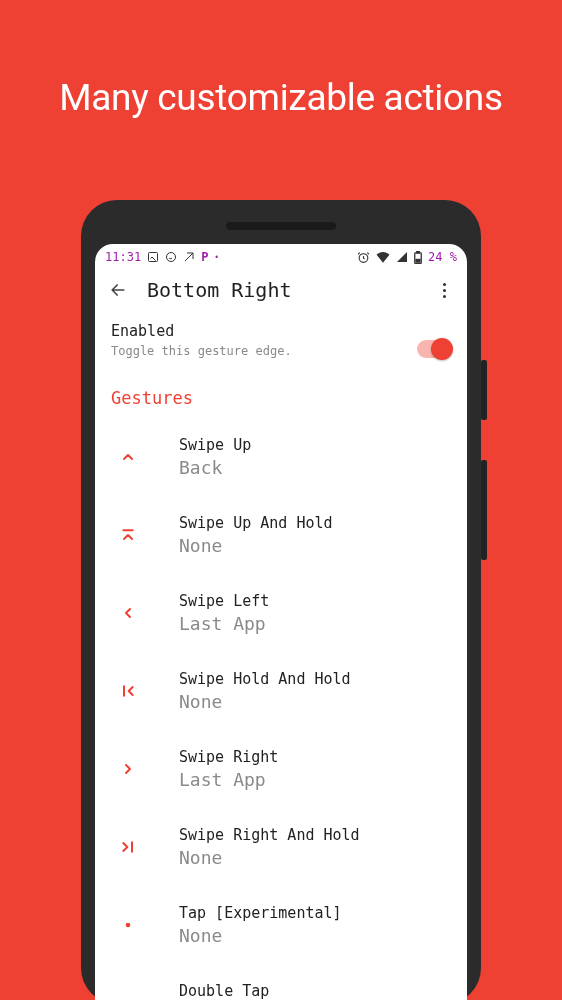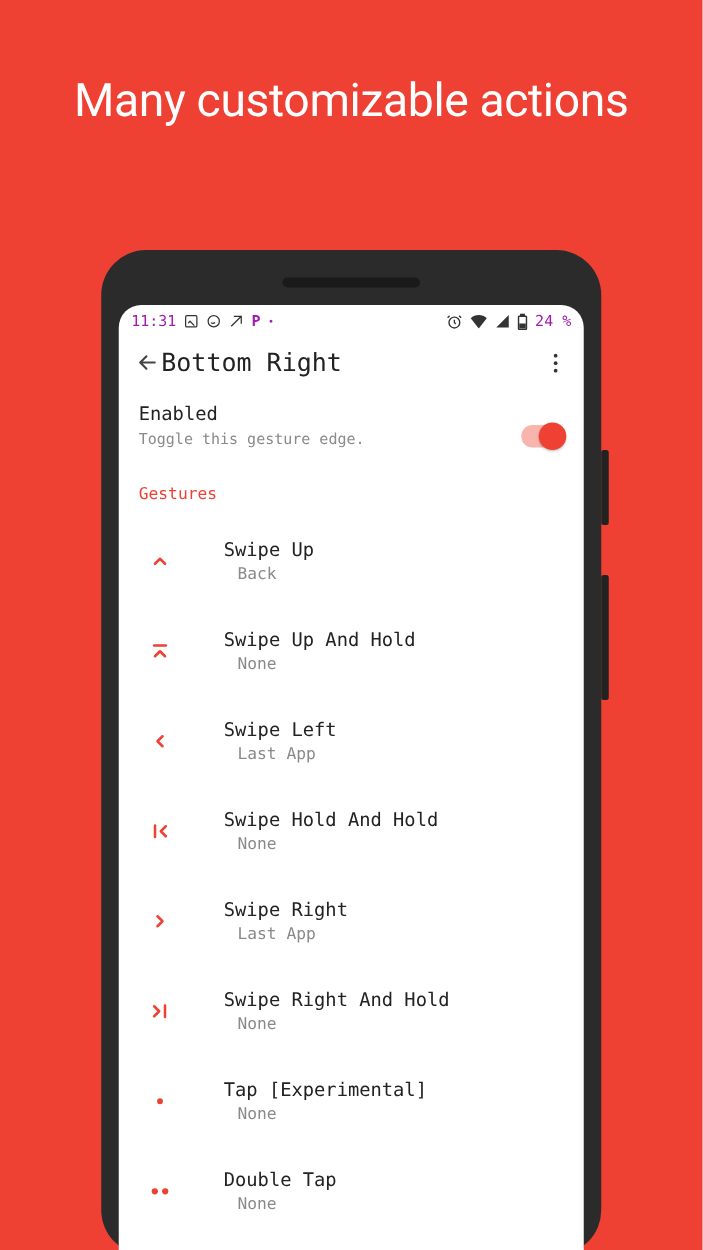--- a/index.html
+++ b/index.html
@@ -9,21 +9,21 @@
     height: 1000px;
     overflow: hidden;
     font-family: -apple-system, BlinkMacSystemFont, "Segoe UI", Roboto, sans-serif;
     position: relative;
   }
   .promo-title {
     color: #fff;
     text-align: center;
     font-size: 37px;
     font-weight: 400;
-    padding-top: 60px;
+    padding-top: 76px;
     letter-spacing: -0.3px;
   }
   .phone {
     position: absolute;
     left: 50%;
     transform: translateX(-50%);
     top: 200px;
     width: 400px;
     background: #2b2b2b;
     border-radius: 36px;
@@ -65,20 +65,21 @@
   .status-left, .status-right {
     display: flex;
     align-items: center;
     gap: 6px;
   }
   .status-left span, .status-right span { display: inline-flex; align-items: center; }
   .app-bar {
     display: flex;
     align-items: center;
     padding: 10px 12px 12px 12px;
+    gap: 18px;
   }
   .back-btn {
     width: 22px; height: 22px;
     display: flex; align-items: center; justify-content: center;
     cursor: pointer;
     color: #444;
   }
   .app-title {
     font-family: ui-monospace, "SFMono-Regular", Menlo, monospace;
     font-size: 20px;
@@ -124,21 +125,21 @@
   .switch .knob {
     position: absolute;
     right: -2px; top: -2px;
     width: 22px; height: 22px;
     background: #ef4034;
     border-radius: 50%;
     box-shadow: 0 1px 2px rgba(0,0,0,.25);
   }
   .section-header {
     color: #ef4034;
-    font-size: 13px;
+    font-size: 17px;
     margin: 20px 0 10px 0;
   }
   .gesture-list { display: flex; flex-direction: column; }
   .gesture-item {
     display: flex;
     align-items: center;
     gap: 40px;
     padding: 18px 0 18px 6px;
     cursor: pointer;
   }
@@ -146,24 +147,23 @@
     width: 22px; height: 22px;
     color: #ef4034;
     display: flex; align-items: center; justify-content: center;
     flex-shrink: 0;
   }
   .gesture-text .primary {
     font-size: 15px;
     color: #222;
   }
   .gesture-text .secondary {
-    font-size: 13px;
+    font-size: 18px;
     color: #8a8a8a;
     margin-top: 3px;
-    margin-left: 11px;
   }
   svg { display: block; }
 </style>
 </head>
 <body>
 
 <div class="promo-title">Many customizable actions</div>
 
 <div class="phone">
   <div class="side-button top"></div>

